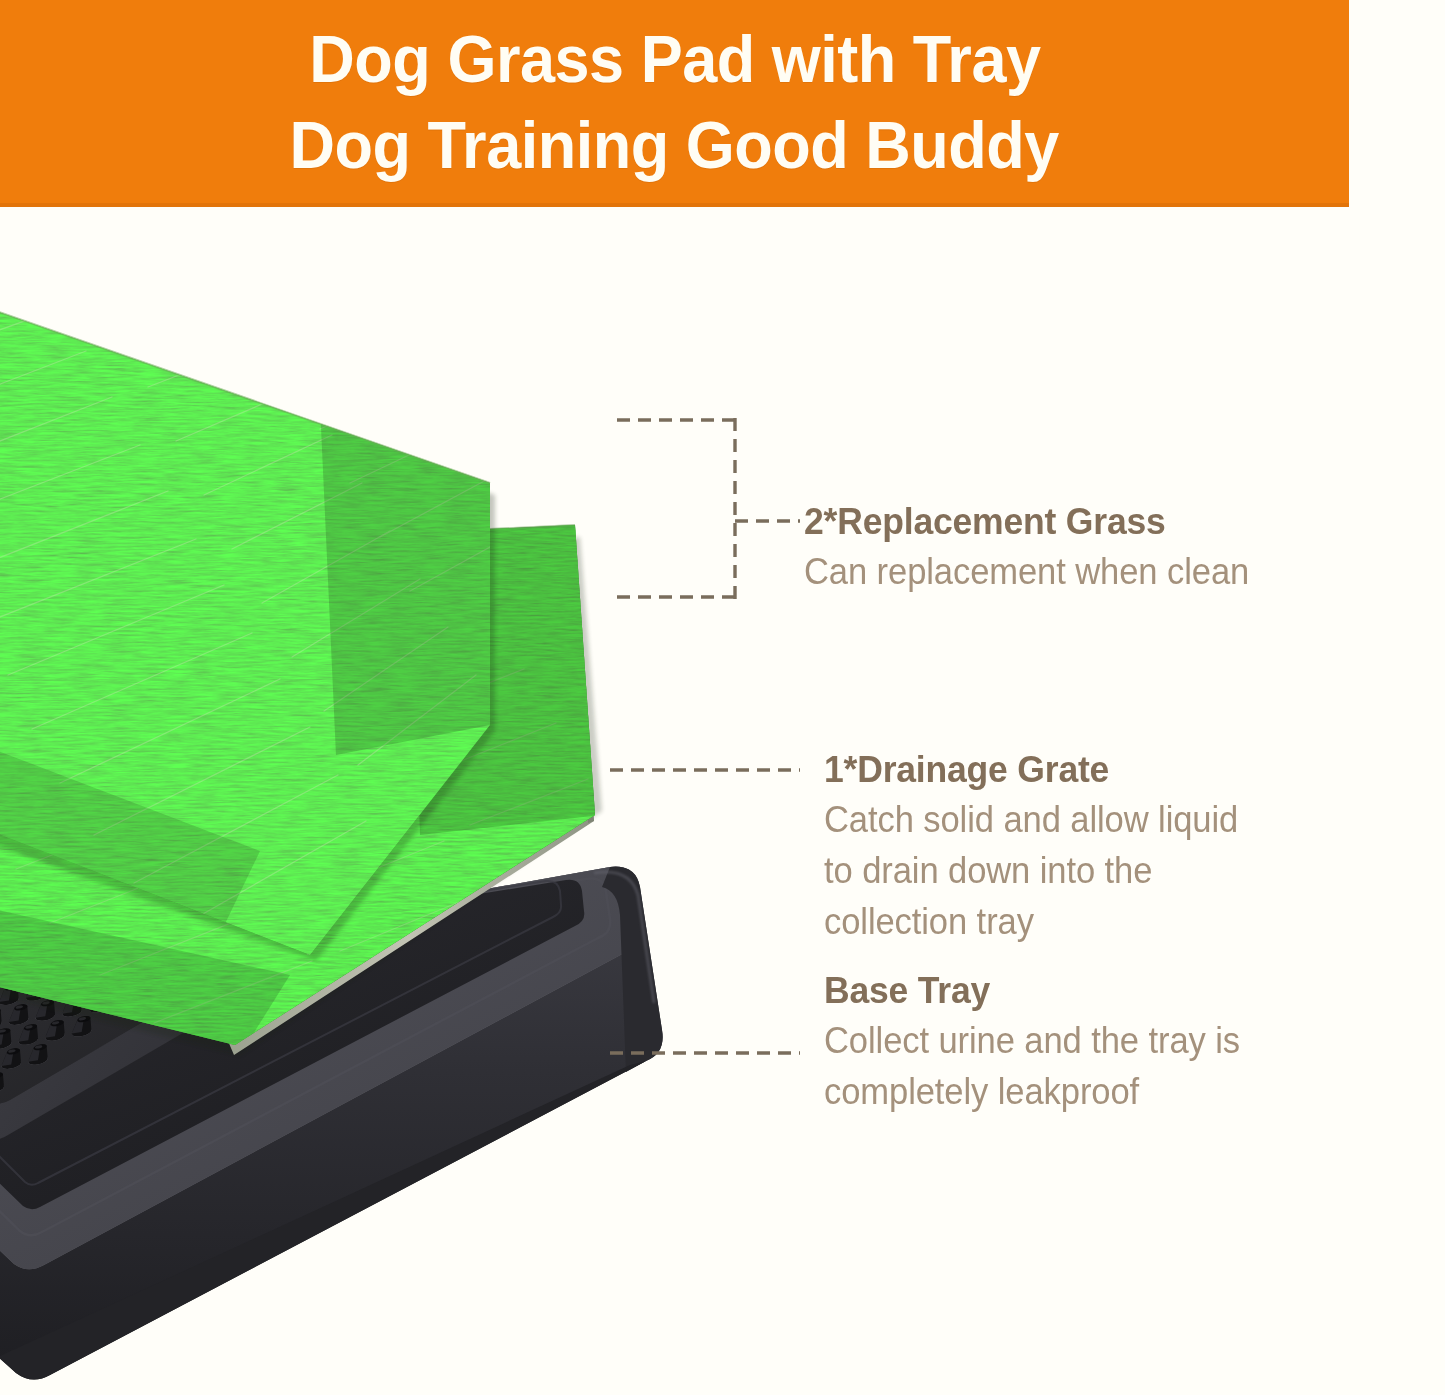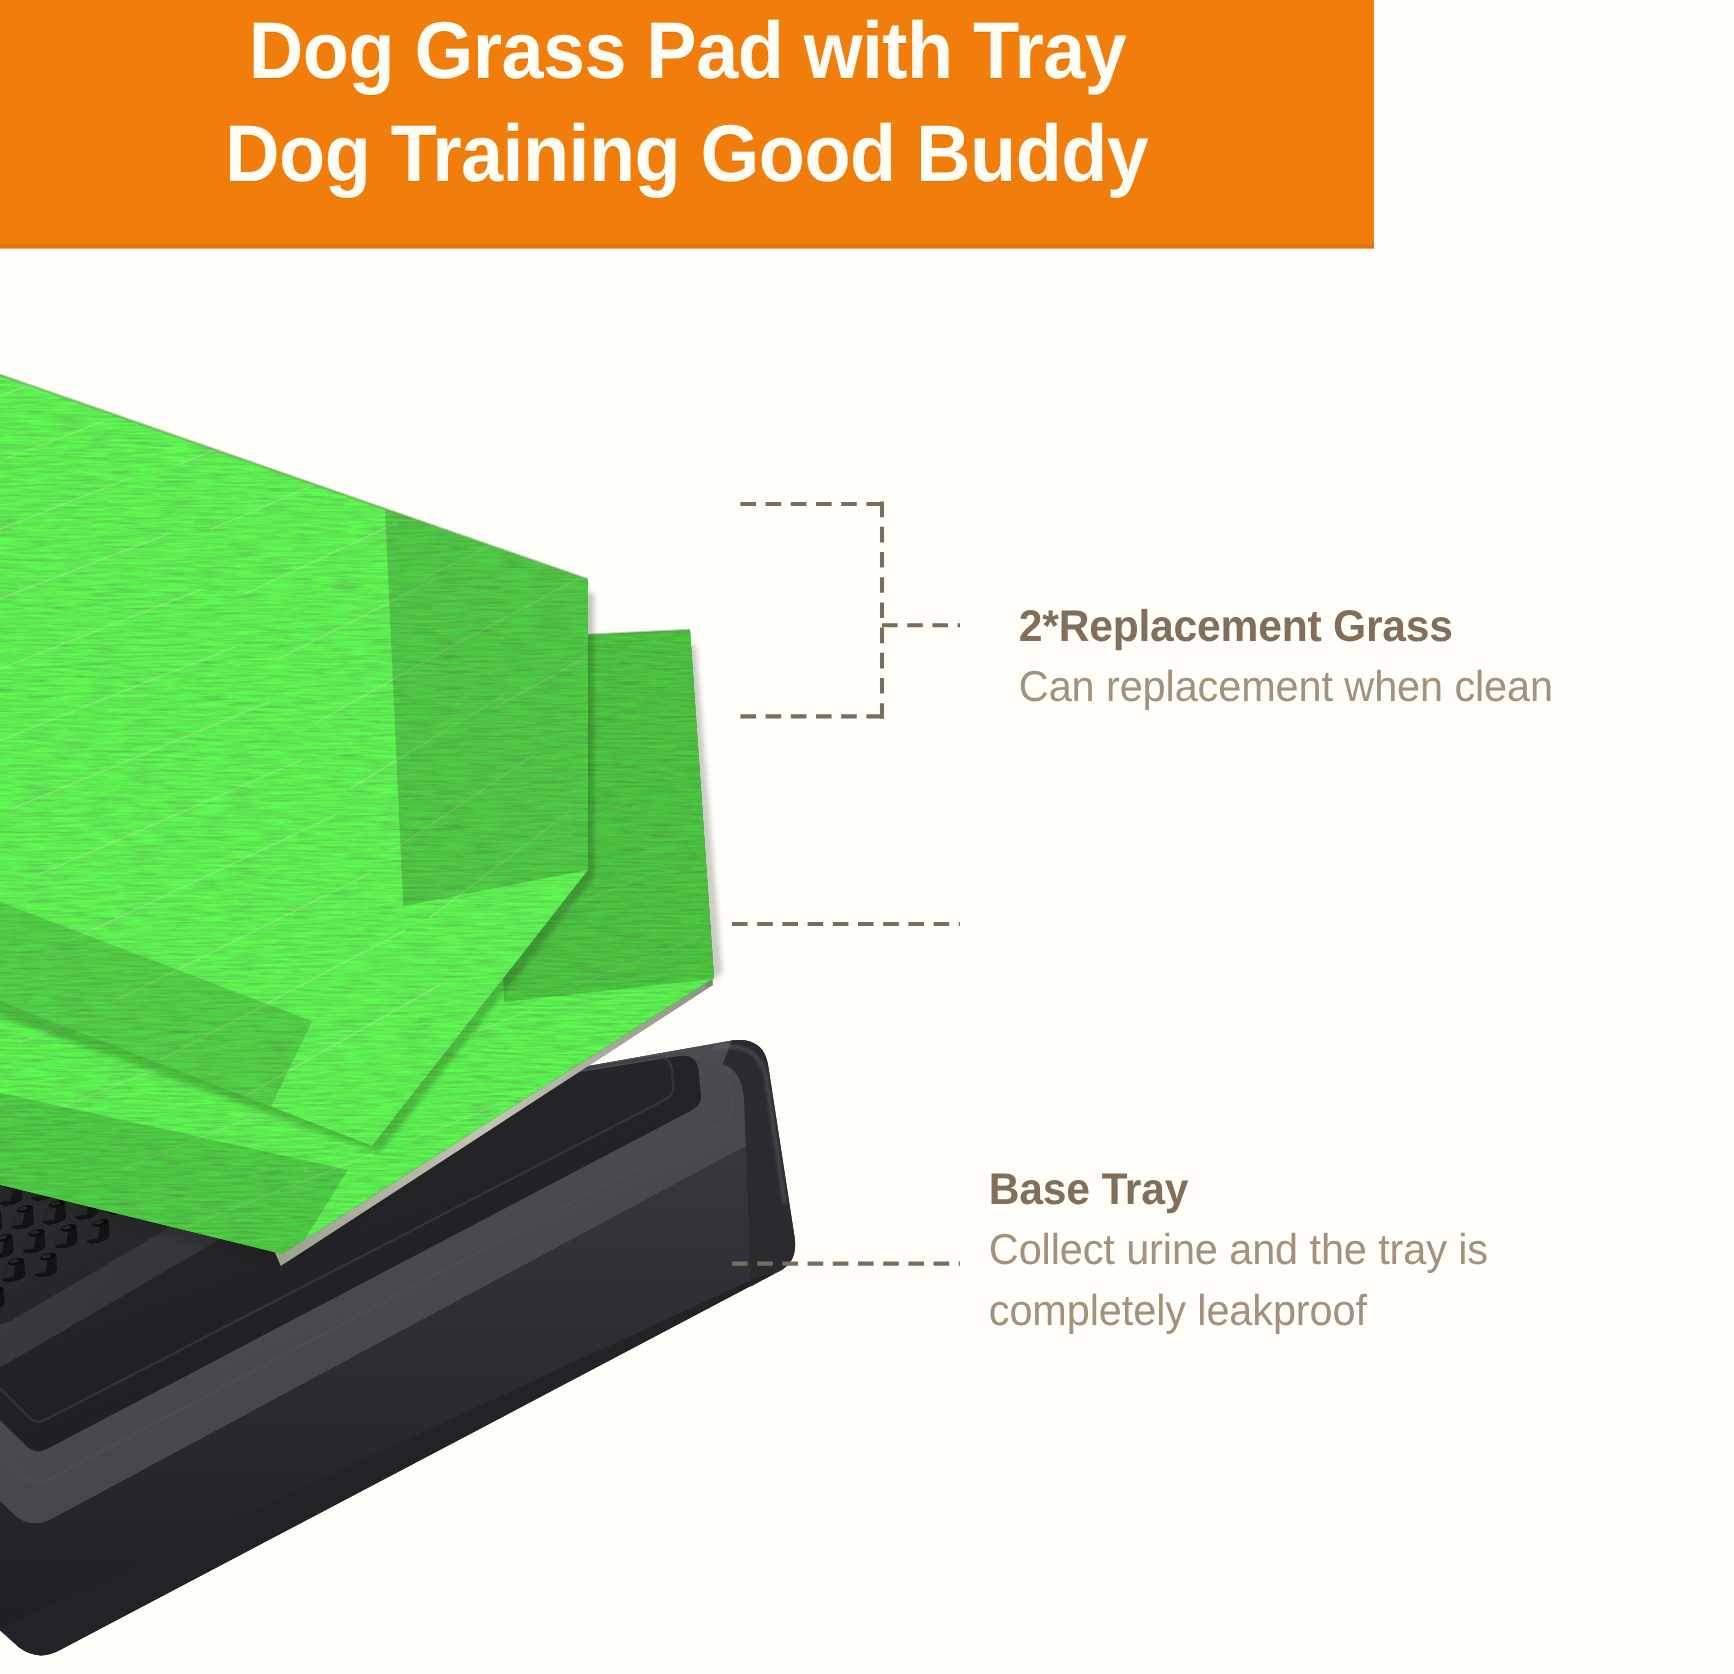--- a/index.html
+++ b/index.html
@@ -16,28 +16,29 @@
     height: 1395px;
     background: #FFFEF9;
     overflow: hidden;
   }
 
   
   #header-banner {
     position: absolute;
     left: 0;
     top: 0;
-    width: 1145px;
+    width: 1349px;
     height: 207px;
     background: #F07D0C;
     border-bottom: 4px solid #E2740A;
     box-sizing: border-box;
     display: flex;
     flex-direction: column;
     align-items: center;
+    justify-content: center;
     overflow: hidden;
   }
   .banner-line {
     color: #FFFDF4;
     font-family: "Liberation Sans Narrow", "Liberation Sans", sans-serif;
     font-weight: bold;
     font-size: 67px;
     line-height: 86px;
     letter-spacing: -0.5px;
     white-space: nowrap;
@@ -583,25 +584,31 @@
       <path d="M 617 597 L 735 597" stroke-dasharray="13 8"></path>
       <path d="M 735 418 L 735 599" stroke-dasharray="13 8"></path>
       <path d="M 735 521 L 800 521" stroke-dasharray="13 8"></path>
 
       <path d="M 610 770 L 800 770" stroke-dasharray="13 8"></path>
 
       <path d="M 610 1053 L 800 1053" stroke-dasharray="13 8"></path>
     </g>
   </svg>
 
-  <div class="callout" style="left:849px; top:498px;">
+  <div class="callout" style="left:804px; top:498px;">
     <div class="callout-title">2*Replacement Grass</div>
     <div class="callout-body">Can replacement when clean</div>
   </div>
 
+  <div class="callout" style="left:824px; top:746px;">
+    <div class="callout-title">1*Drainage Grate</div>
+    <div class="callout-body">Catch solid and allow liquid</div>
+    <div class="callout-body">to drain down into the</div>
+    <div class="callout-body">collection tray</div>
+  </div>
 
   <div class="callout" style="left:824px; top:967px;">
     <div class="callout-title">Base Tray</div>
     <div class="callout-body">Collect urine and the tray is</div>
     <div class="callout-body">completely leakproof</div>
   </div>
 
 </div>
 
 </body></html>

